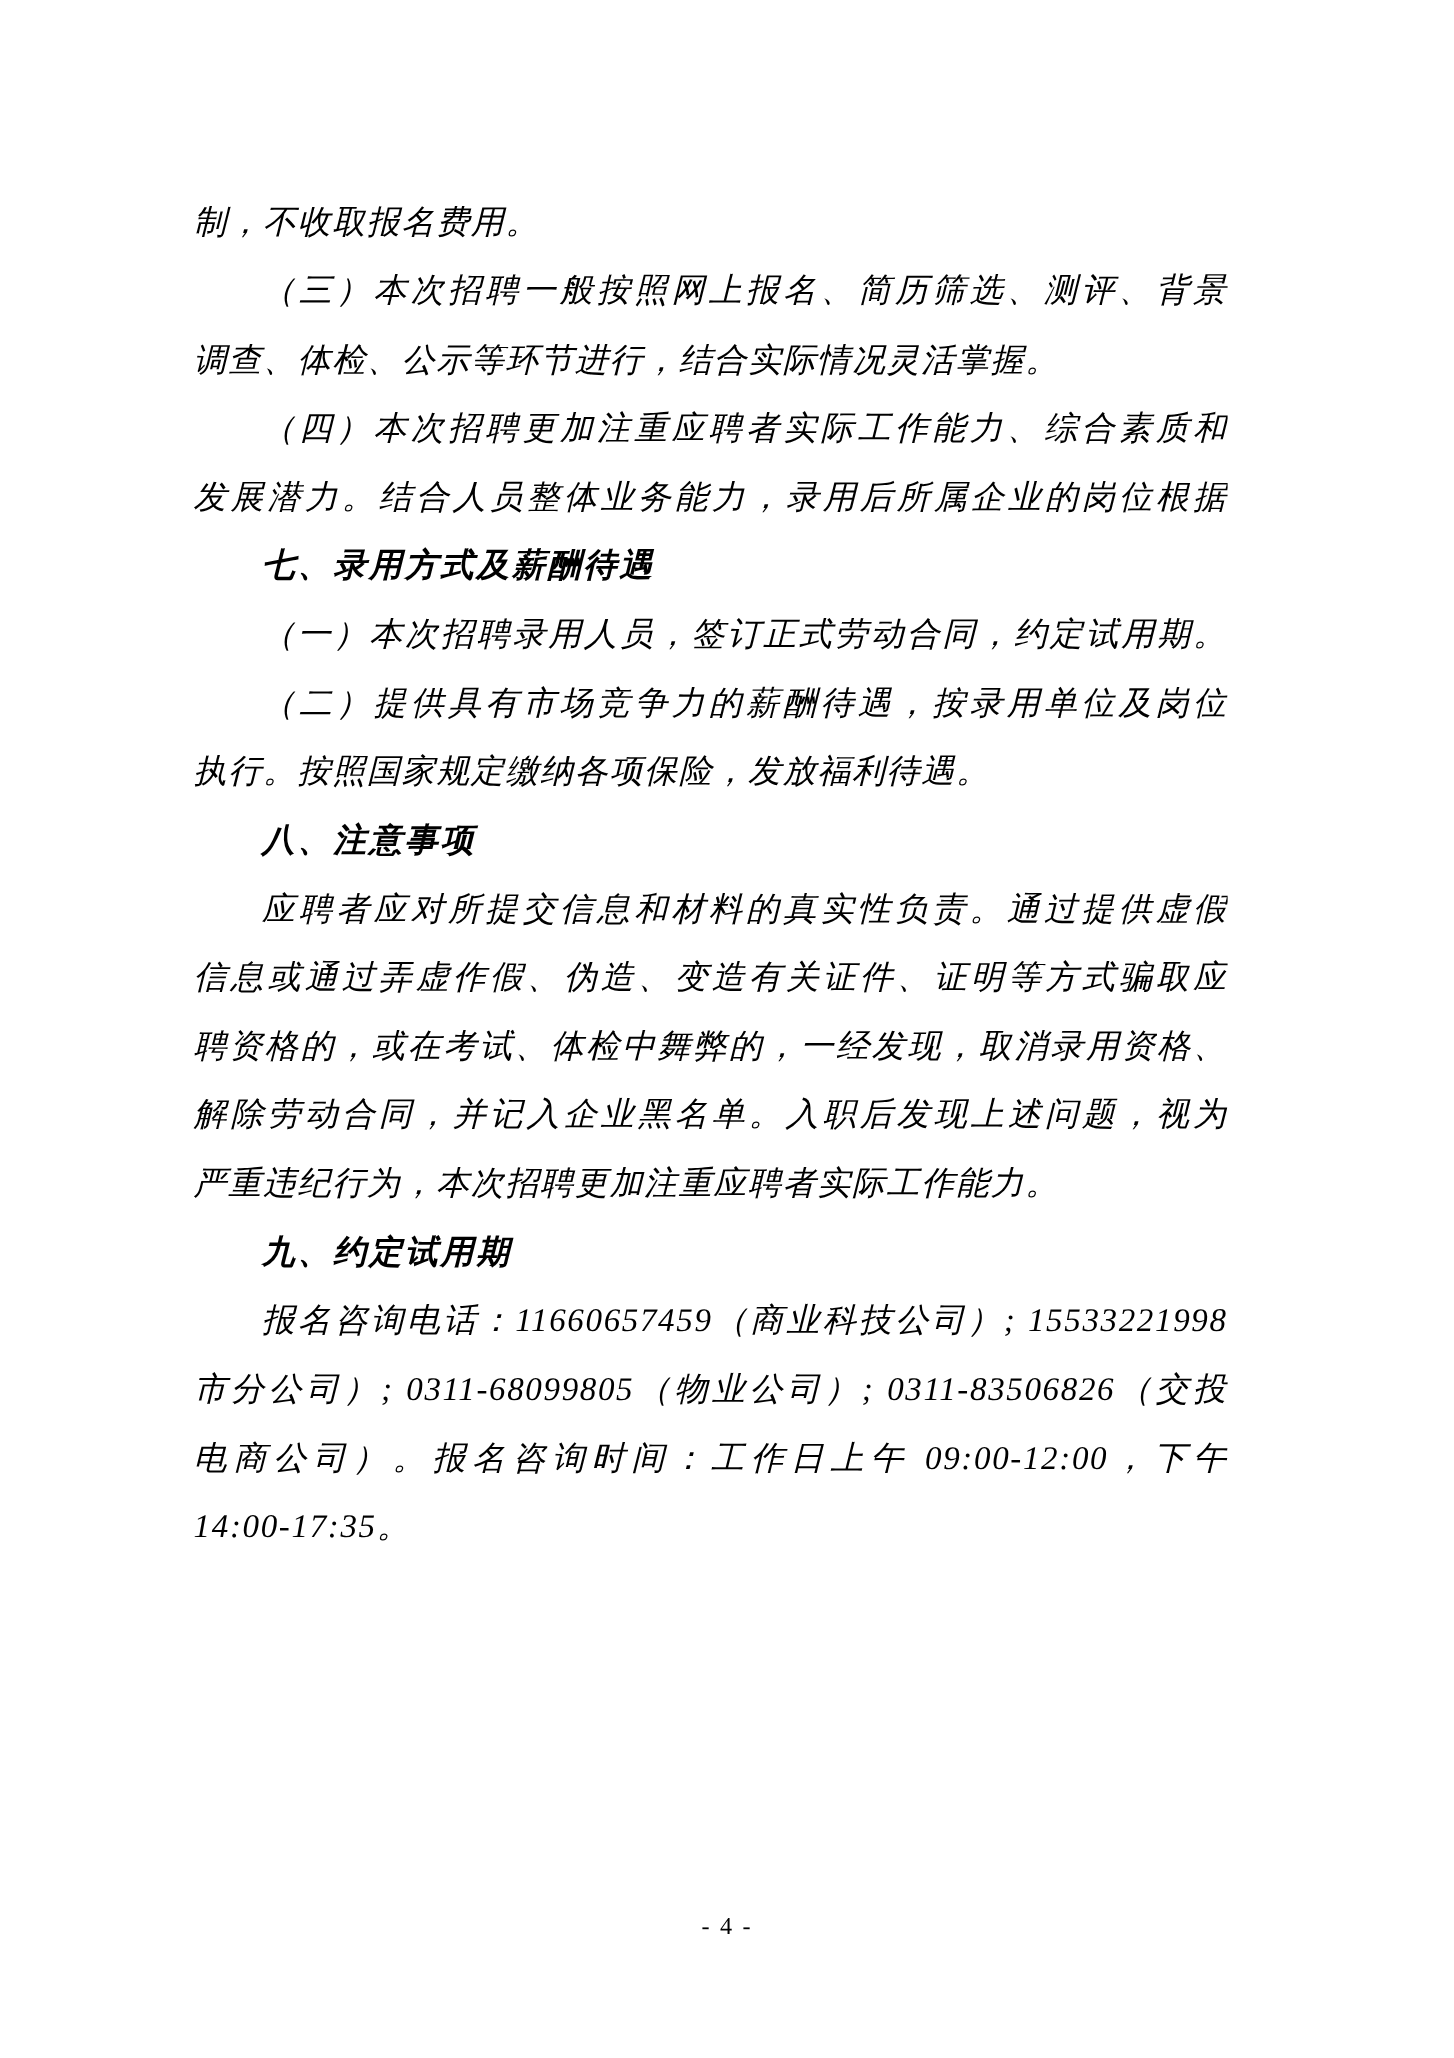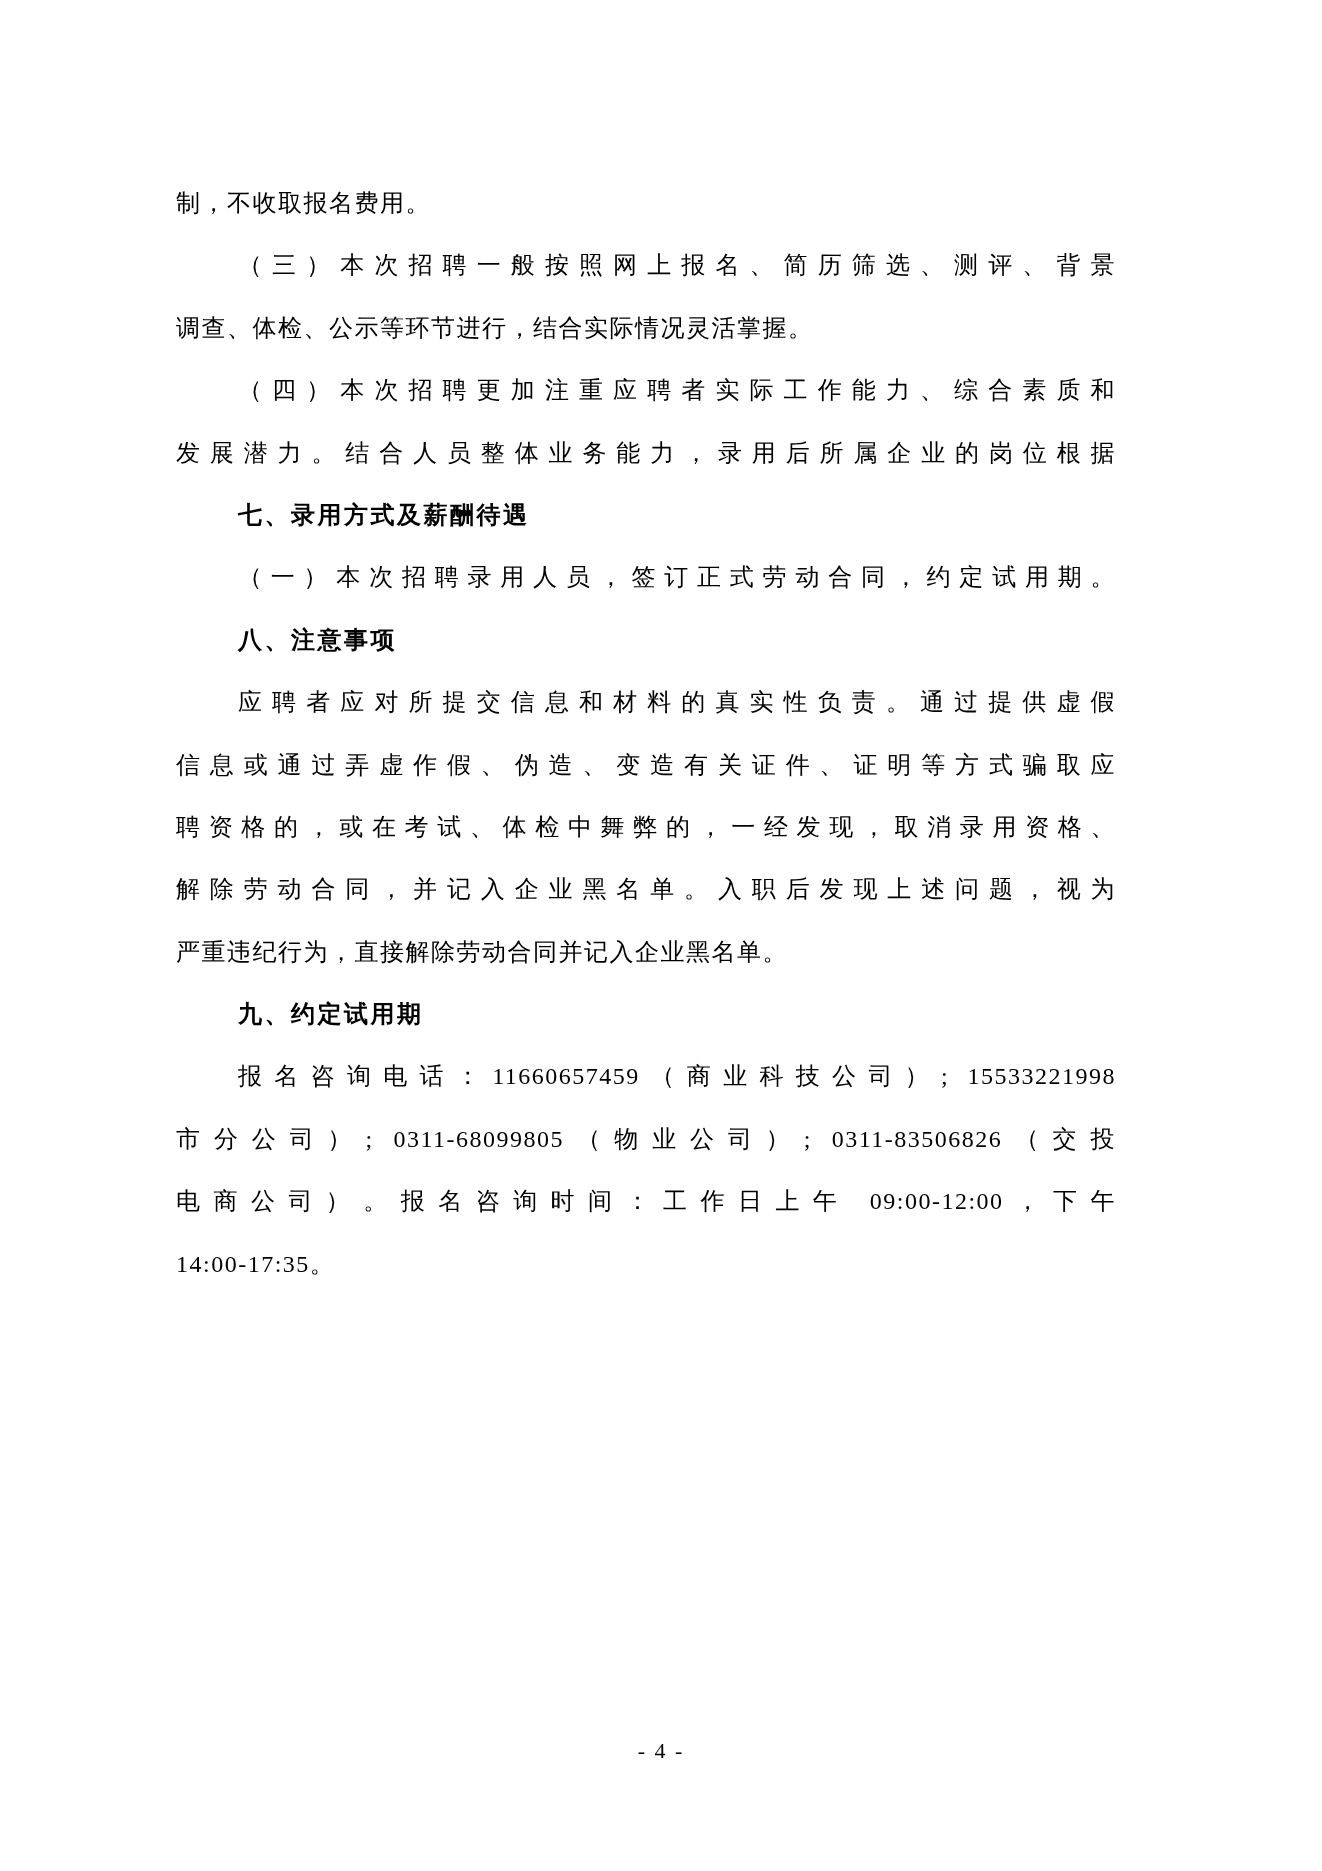--- a/index.html
+++ b/index.html
@@ -19,25 +19,26 @@
   }
   .content {
     position: absolute;
     left: 176px;
     top: 172px;
     width: 940px;
   }
   .line {
     height: 62.4px;
     line-height: 62.4px;
-    font-size: 24px;
+    font-size: 30px;
     letter-spacing: 1.5px;
     text-align: left;
     white-space: normal;
     overflow: hidden;
+    font-style: italic;
   }
   .line.fill {
     text-align: justify;
     text-align-last: justify;
   }
   .line.indent {
     padding-left: 62px;
   }
   .line.heading {
     font-family: "Liberation Sans", "DejaVu Sans", sans-serif;
@@ -71,28 +72,32 @@
         <div class="line indent fill">（四）本次招聘更加注重应聘者实际工作能力、综合素质和</div>
         <div class="line fill">发展潜力。结合人员整体业务能力，录用后所属企业的岗位根据</div>
       </div>
       <div>
         <div class="line heading indent">七、录用方式及薪酬待遇</div>
       </div>
       <div>
         <div class="line indent fill">（一）本次招聘录用人员，签订正式劳动合同，约定试用期。</div>
       </div>
       <div>
+        <div class="line indent fill">（二）提供具有市场竞争力的薪酬待遇，按录用单位及岗位</div>
+        <div class="line">执行。按照国家规定缴纳各项保险，发放福利待遇。</div>
+      </div>
+      <div>
         <div class="line heading indent">八、注意事项</div>
       </div>
       <div>
         <div class="line indent fill">应聘者应对所提交信息和材料的真实性负责。通过提供虚假</div>
         <div class="line fill">信息或通过弄虚作假、伪造、变造有关证件、证明等方式骗取应</div>
         <div class="line fill">聘资格的，或在考试、体检中舞弊的，一经发现，取消录用资格、</div>
         <div class="line fill">解除劳动合同，并记入企业黑名单。入职后发现上述问题，视为</div>
-        <div class="line">严重违纪行为，直接解除劳动合同并记入企业黑名单。</div>
+        <div class="line">严重违纪行为，本次招聘更加注重应聘者实际工作能力。</div>
       </div>
       <div>
         <div class="line heading indent">九、约定试用期</div>
       </div>
       <div>
         <div class="line indent fill">报名咨询电话：11660657459（商业科技公司）; 15533221998</div>
         <div class="line fill">市分公司）; 0311-68099805（物业公司）; 0311-83506826（交投</div>
         <div class="line fill">电商公司）。报名咨询时间：工作日上午 09:00-12:00，下午</div>
         <div class="line">14:00-17:35。</div>
       </div>

